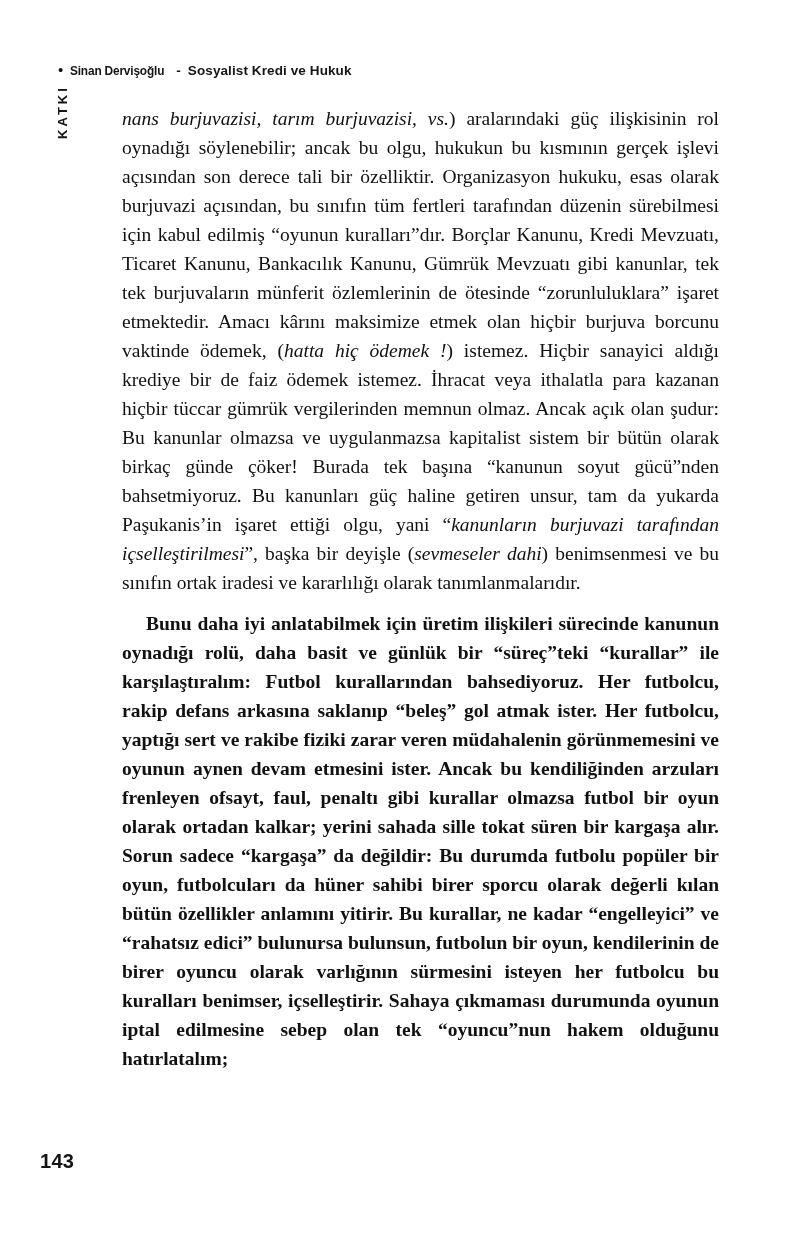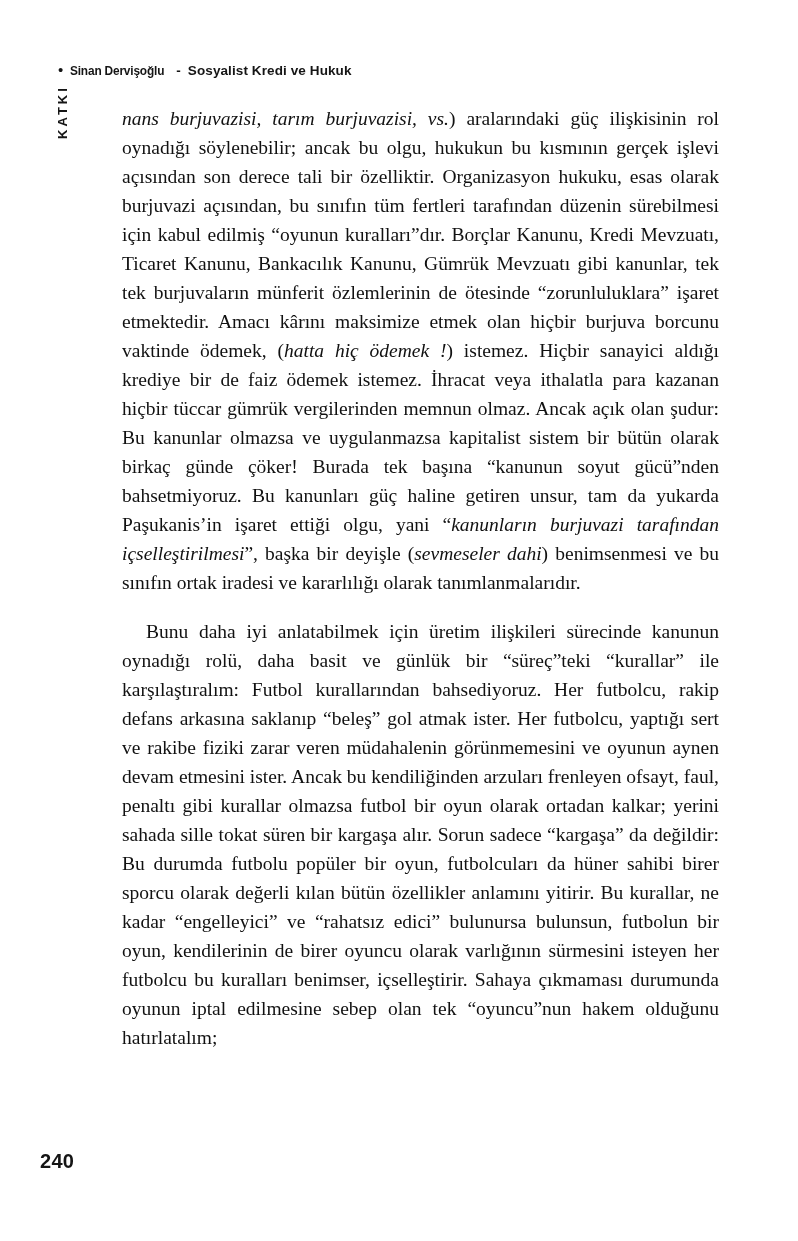--- a/index.html
+++ b/index.html
@@ -67,21 +67,22 @@
     font-family: "Liberation Serif", serif;
     font-size: 19.5px;
     line-height: 29px;
     text-align: justify;
     color: #111111;
   }
   .body-text p.para {
     margin: 0 0 0 0;
   }
   .body-text p.para + p.para {
-    margin-top: 20px;
+    margin-top: 12px;
+    font-weight: bold;
   }
   .body-text p.para.indent {
     text-indent: 24px;
   }
   .italic {
     font-style: italic;
   }
   
   .page-number {
     position: absolute;
@@ -105,15 +106,15 @@
     <span class="booktitle">Sosyalist Kredi ve Hukuk</span>
   </div>
 
   <div class="side-label">KATKI</div>
 
   <div class="body-text">
       <p class="para"><span class="italic">nans burjuvazisi, tarım burjuvazisi, vs.</span><span>) aralarındaki güç ilişkisinin rol oynadığı söylenebilir; ancak bu olgu, hukukun bu kısmının gerçek işlevi açısından son derece tali bir özelliktir. Organizasyon hukuku, esas olarak burjuvazi açısından, bu sınıfın tüm fertleri tarafından düzenin sürebilmesi için kabul edilmiş “oyunun kuralları”dır. Borçlar Kanunu, Kredi Mevzuatı, Ticaret Kanunu, Bankacılık Kanunu, Gümrük Mevzuatı gibi kanunlar, tek tek burjuvaların münferit özlemlerinin de ötesinde “zorunluluklara” işaret etmektedir. Amacı kârını maksimize etmek olan hiçbir burjuva borcunu vaktinde ödemek, (</span><span class="italic">hatta hiç ödemek !</span><span>) istemez. Hiçbir sanayici aldığı krediye bir de faiz ödemek istemez. İhracat veya ithalatla para kazanan hiçbir tüccar gümrük vergilerinden memnun olmaz. Ancak açık olan şudur: Bu kanunlar olmazsa ve uygulanmazsa kapitalist sistem bir bütün olarak birkaç günde çöker! Burada tek başına “kanunun soyut gücü”nden bahsetmiyoruz. Bu kanunları güç haline getiren unsur, tam da yukarda Paşukanis’in işaret ettiği olgu, yani “</span><span class="italic">kanunların burjuvazi tarafından içselleştirilmesi</span><span>”, başka bir deyişle (</span><span class="italic">sevmeseler dahi</span><span>) benimsenmesi ve bu sınıfın ortak iradesi ve kararlılığı olarak tanımlanmalarıdır.</span></p>
       <p class="para indent"><span>Bunu daha iyi anlatabilmek için üretim ilişkileri sürecinde kanunun oynadığı rolü, daha basit ve günlük bir “süreç”teki “kurallar” ile karşılaştıralım: Futbol kurallarından bahsediyoruz. Her futbolcu, rakip defans arkasına saklanıp “beleş” gol atmak ister. Her futbolcu, yaptığı sert ve rakibe fiziki zarar veren müdahalenin görünmemesini ve oyunun aynen devam etmesini ister. Ancak bu kendiliğinden arzuları frenleyen ofsayt, faul, penaltı gibi kurallar olmazsa futbol bir oyun olarak ortadan kalkar; yerini sahada sille tokat süren bir kargaşa alır. Sorun sadece “kargaşa” da değildir: Bu durumda futbolu popüler bir oyun, futbolcuları da hüner sahibi birer sporcu olarak değerli kılan bütün özellikler anlamını yitirir. Bu kurallar, ne kadar “engelleyici” ve “rahatsız edici” bulunursa bulunsun, futbolun bir oyun, kendilerinin de birer oyuncu olarak varlığının sürmesini isteyen her futbolcu bu kuralları benimser, içselleştirir. Sahaya çıkmaması durumunda oyunun iptal edilmesine sebep olan tek “oyuncu”nun hakem olduğunu hatırlatalım;</span></p>
     </div>
 
-  <div class="page-number">240</div>
+  <div class="page-number">143</div>
 
 </div>
 
 </body></html>

